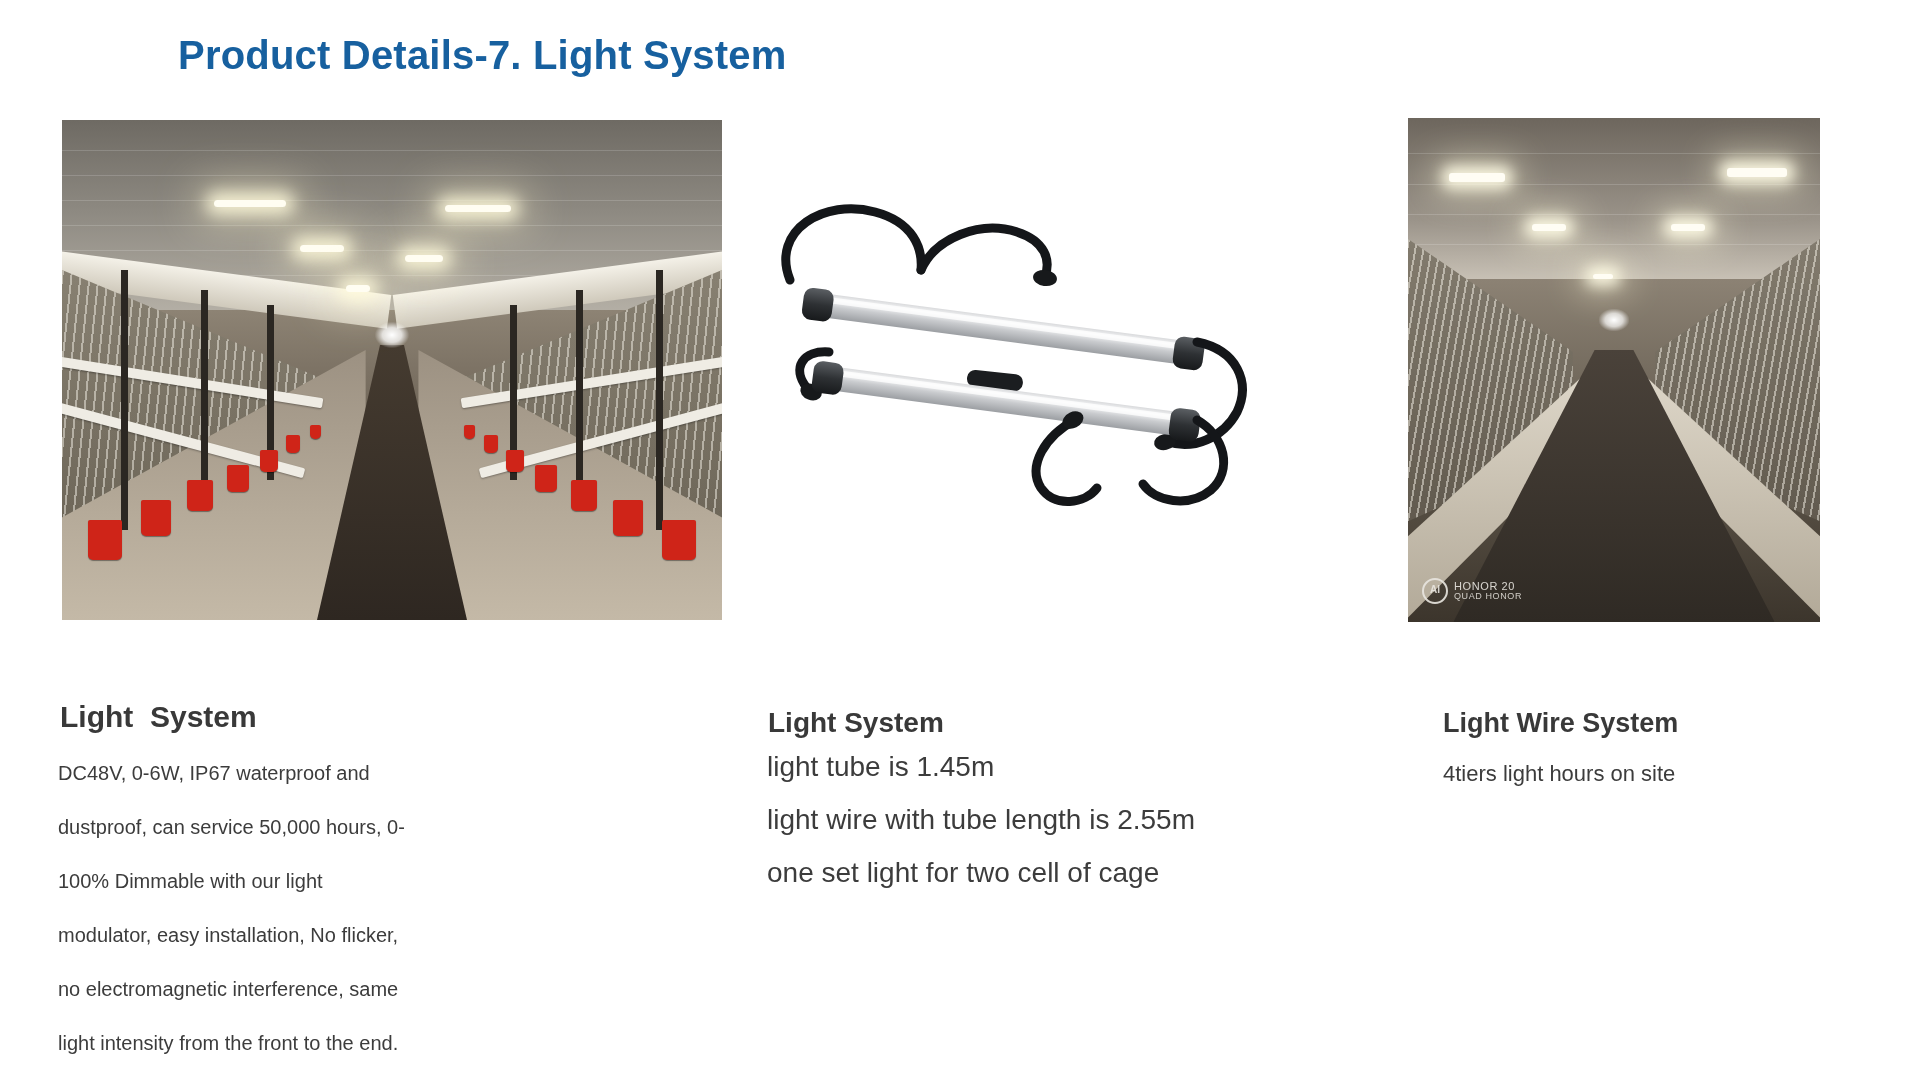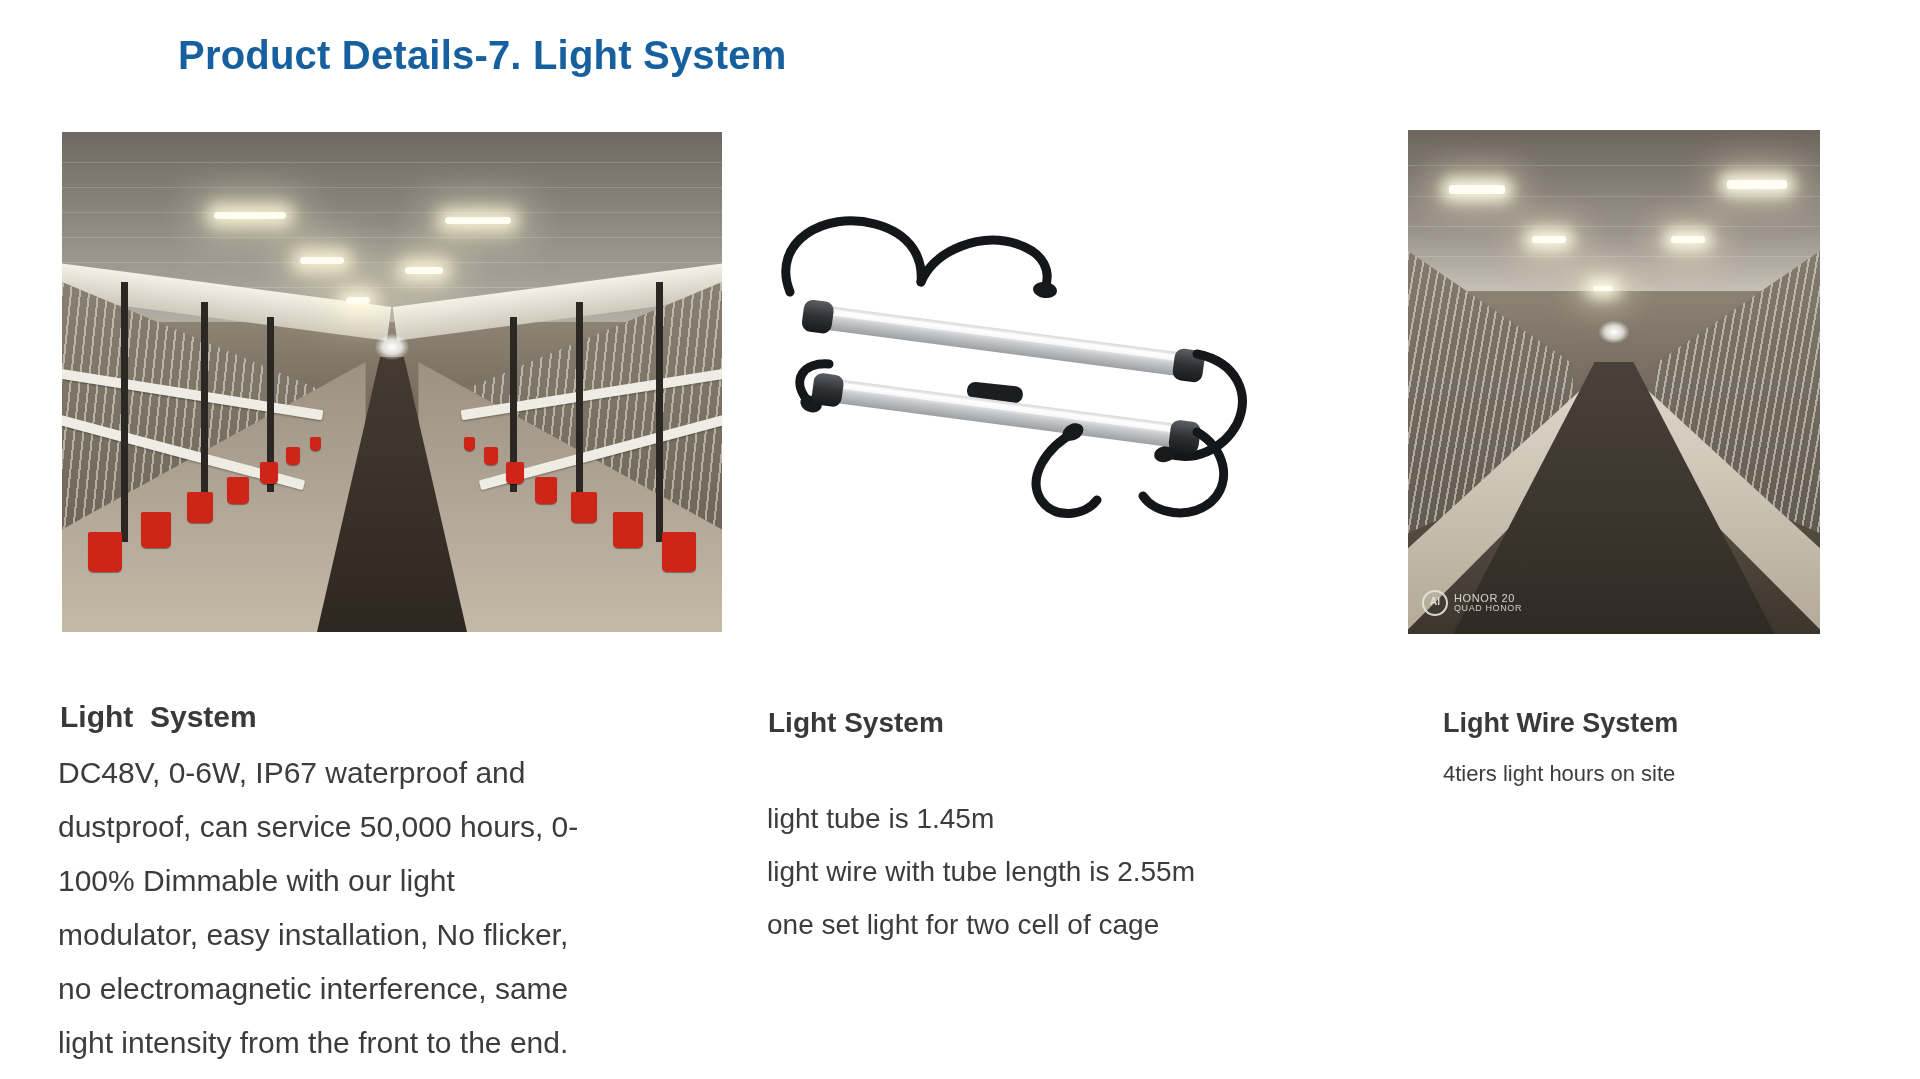--- a/index.html
+++ b/index.html
@@ -32,21 +32,20 @@
     color: #17609f;
     letter-spacing: 0.2px;
     white-space: nowrap;
   }
 
   
   .photo {
     position: absolute;
     overflow: hidden;
     background: #1d1a17;
-    margin-top: 12px;
   }
   #photo-left  { left: 62px;  top: 120px; width: 660px; height: 500px; }
   #photo-mid   { left: 745px; top: 120px; width: 660px; height: 500px; background: #ffffff; }
   #photo-right { left: 1408px;top: 118px; width: 412px; height: 504px; }
 
   
   .ph-sky {
     position:absolute; left:0; top:0; width:100%; height:40%;
     background:
       linear-gradient(180deg,#6e6a63 0%,#8d8981 45%,#b7b2a8 100%);
@@ -171,24 +170,24 @@
     color: #393939;
     white-space: pre;
   }
   .caption-body {
     position: absolute;
     color: #3c3c3c;
     white-space: pre-line;
   }
 
   #cap-left-head  { left: 60px;  top: 700px; font-size: 30px; }
-  #cap-left-body  { left: 58px;  top: 746px; font-size: 30px; line-height: 54px; width: 720px; }
+  #cap-left-body  { left: 58px;  top: 746px; font-size: 20px; line-height: 54px; width: 720px; }
 
   #cap-mid-head   { left: 768px; top: 707px; font-size: 28px; }
-  #cap-mid-body   { left: 767px; top: 792px; font-size: 28px; line-height: 53px; width: 660px; }
+  #cap-mid-body   { left: 767px; top: 740px; font-size: 28px; line-height: 53px; width: 660px; }
 
   #cap-right-head { left: 1443px;top: 708px; font-size: 27px; }
   #cap-right-body { left: 1443px;top: 757px; font-size: 22px; line-height: 34px; width: 400px; }
 </style>
 </head>
 <body>
 
 <div class="slide">
 
   <div class="page-title">Product Details-7. Light System</div>

